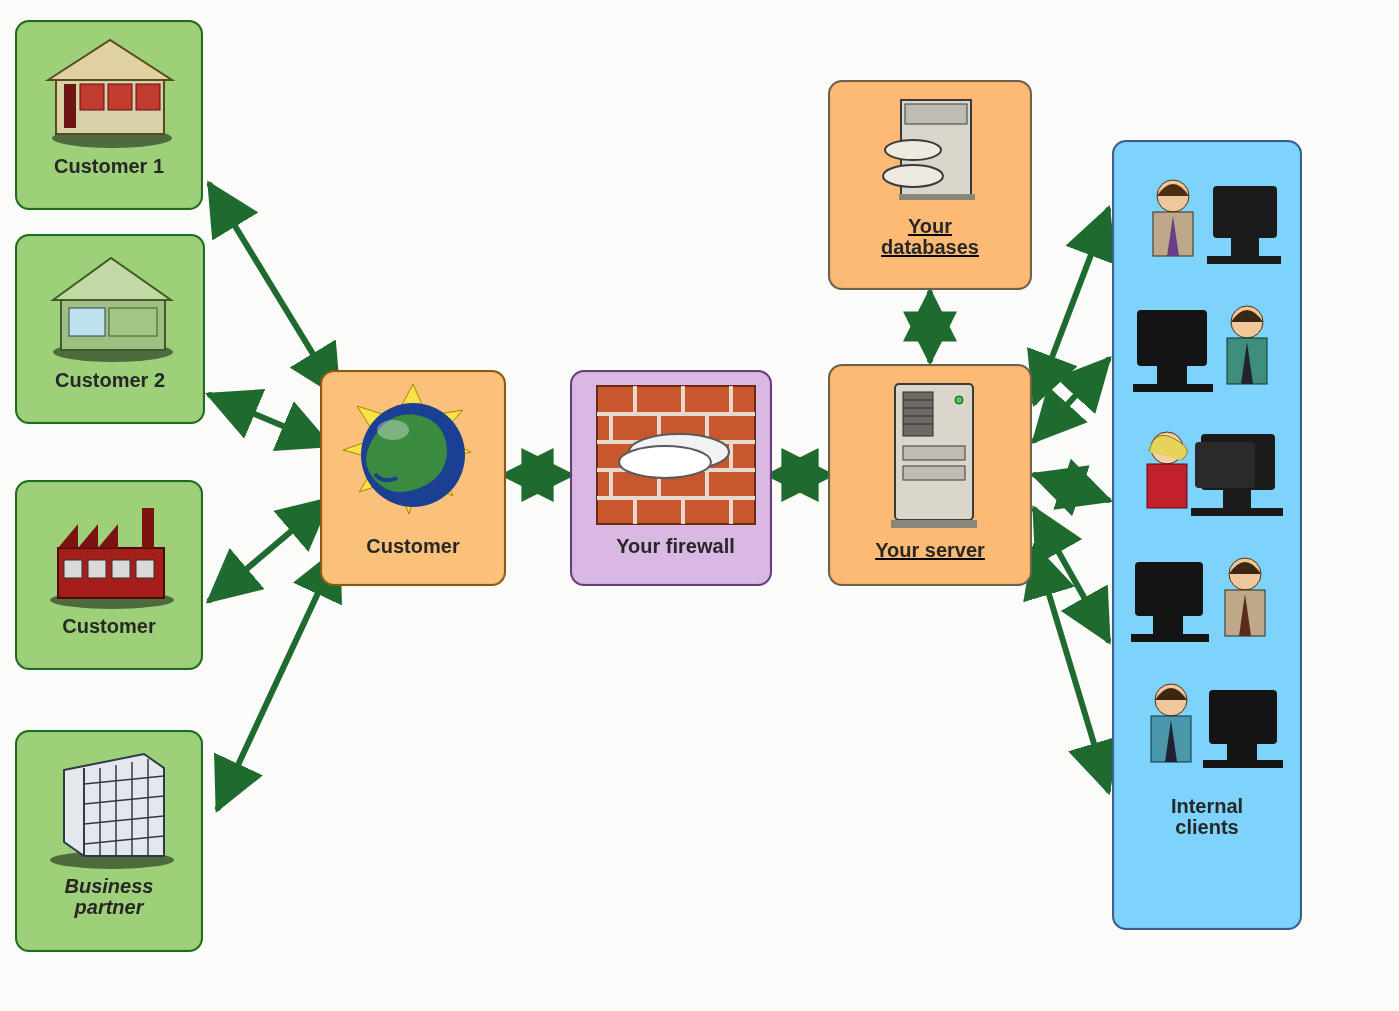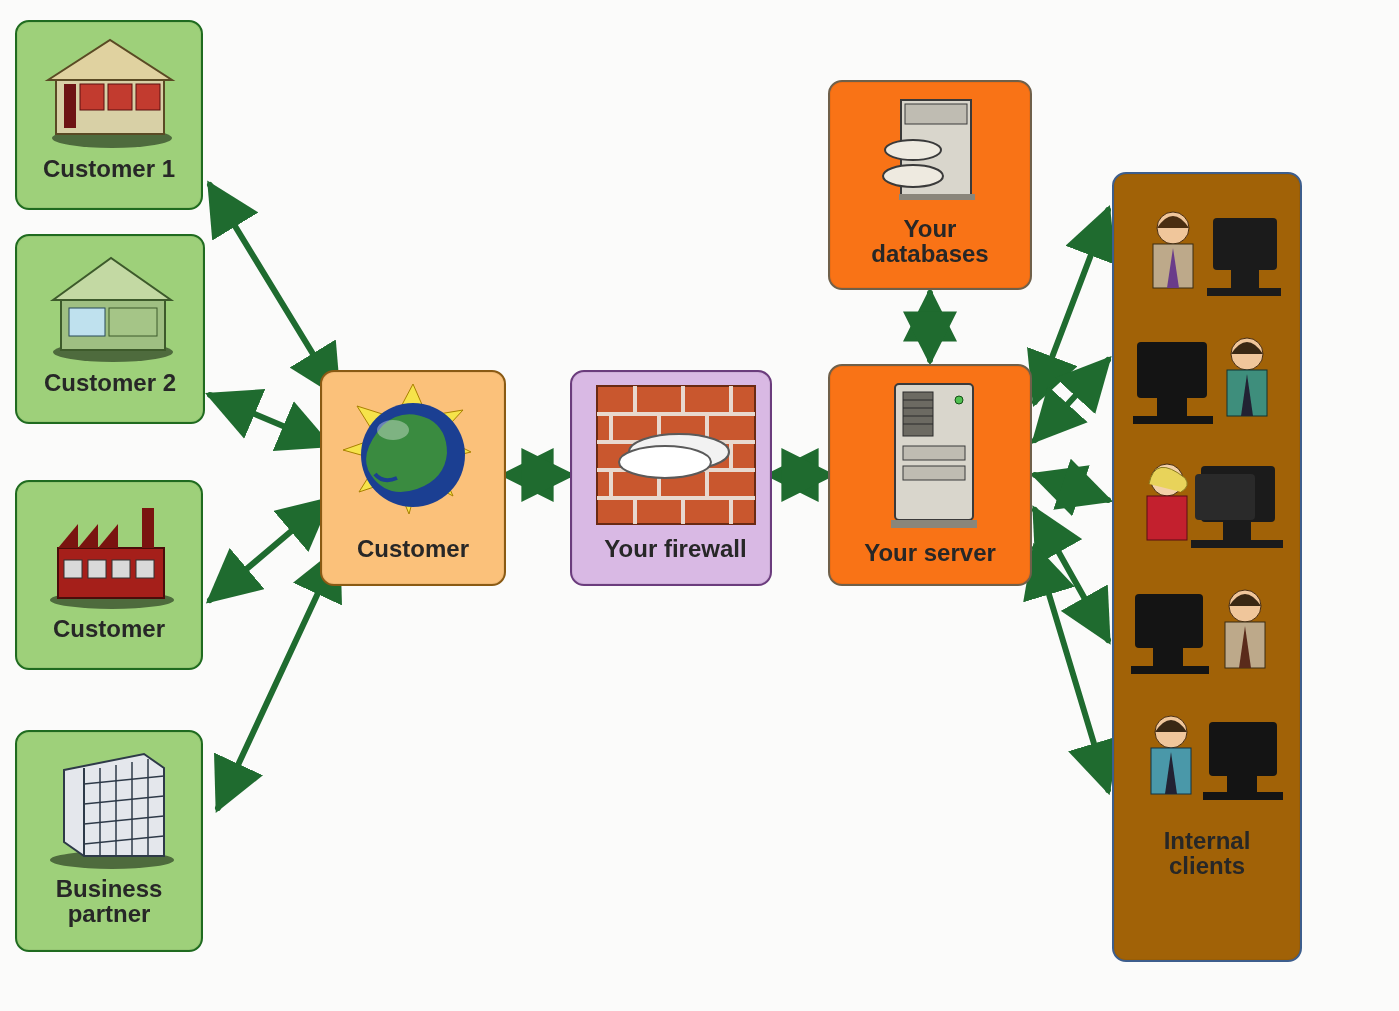--- a/index.html
+++ b/index.html
@@ -27,30 +27,30 @@
     box-shadow: inset 0 0 0 1px rgba(0,0,0,0.05);
   }
   .node .icon-wrap {
     width: 100%;
     display: flex;
     align-items: center;
     justify-content: center;
   }
   .node .label {
     font-weight: 700;
-    font-size: 24px;
+    font-size: 20px;
     color: #272727;
     margin-top: 6px;
     line-height: 1.05;
     white-space: pre-line;
   }
   .internet { background: #fbc17a; border-color: #8a5a13; }
   .firewall { background: #d9b9e4; border-color: #6b3c7d; }
-  .tan      { background: #f97316; border-color: #6f604a; }
-  .clients  { background: #a16207; border-color: #3d5e8d; margin-top: 32px; }
+  .tan      { background: #fdba74; border-color: #6f604a; text-decoration: underline; }
+  .clients  { background: #7dd3fc; border-color: #3d5e8d; }
   .clients .client-row {
     display: flex;
     align-items: center;
     justify-content: center;
     gap: 6px;
     margin: 6px 0;
   }
 
   svg.abs {
     position: absolute;
@@ -130,21 +130,21 @@
       <rect x="102" y="70" width="18" height="18" fill="#d9d9d9" stroke="#333"></rect>
       <polygon points="24,58 44,34 44,58" fill="#7a1410"></polygon>
       <polygon points="44,58 64,34 64,58" fill="#7a1410"></polygon>
       <polygon points="64,58 84,34 84,58" fill="#7a1410"></polygon>
       <rect x="108" y="18" width="12" height="40" fill="#7a1410"></rect>
     </svg>
   </div>
   <div class="label">Customer</div>
 </div>
 
-<div class="node" style="left:15px; top:730px; width:188px; height:222px;">
+<div class="node" style="left:15px; top:730px; width:188px; height:222px;font-style:italic;">
   <div class="icon-wrap">
     <svg width="150" height="130" viewBox="0 0 150 130">
       <ellipse cx="78" cy="120" rx="62" ry="9" fill="#4e6b3d"></ellipse>
       <polygon points="30,30 110,14 130,28 130,116 50,116 30,102" fill="#e4e7ec" stroke="#2e3a48" stroke-width="2"></polygon>
       <line x1="50" y1="116" x2="50" y2="28" stroke="#2e3a48" stroke-width="2"></line>
       <g stroke="#2e3a48" stroke-width="1.5">
         <line x1="50" y1="44" x2="130" y2="36"></line>
         <line x1="50" y1="64" x2="130" y2="56"></line>
         <line x1="50" y1="84" x2="130" y2="76"></line>
         <line x1="50" y1="104" x2="130" y2="96"></line>

